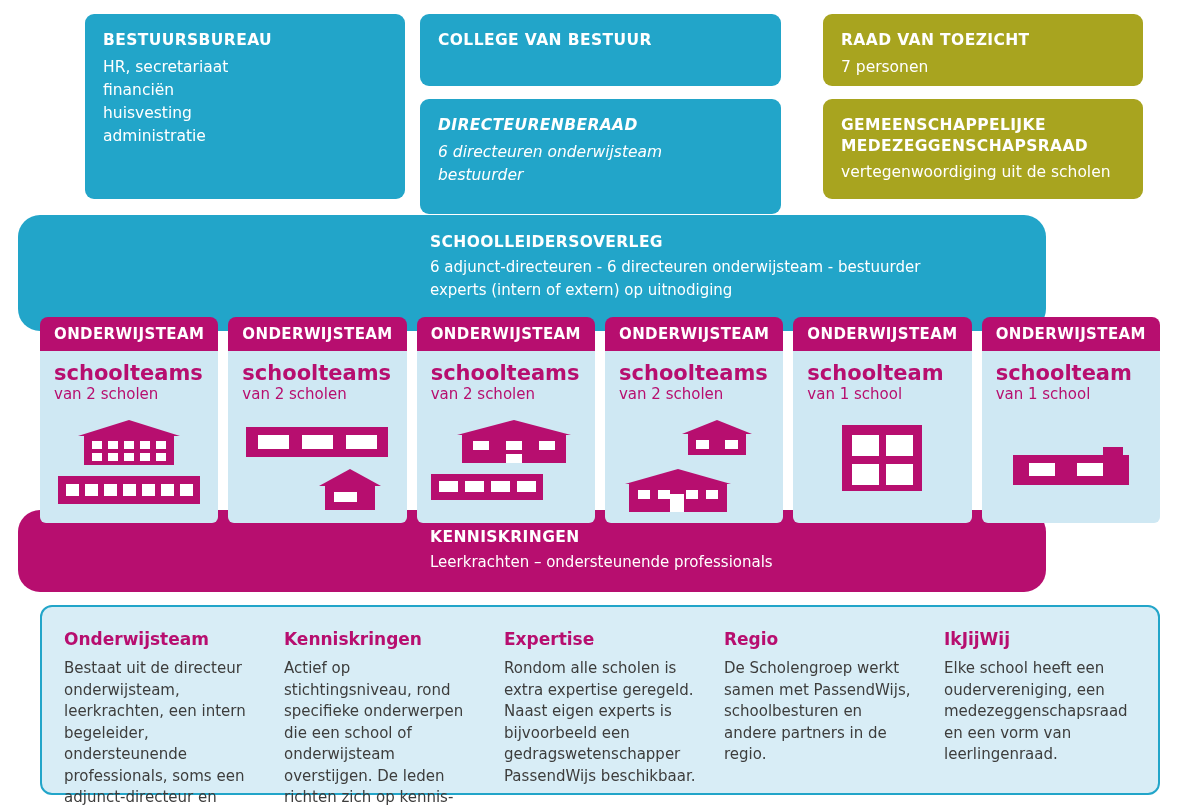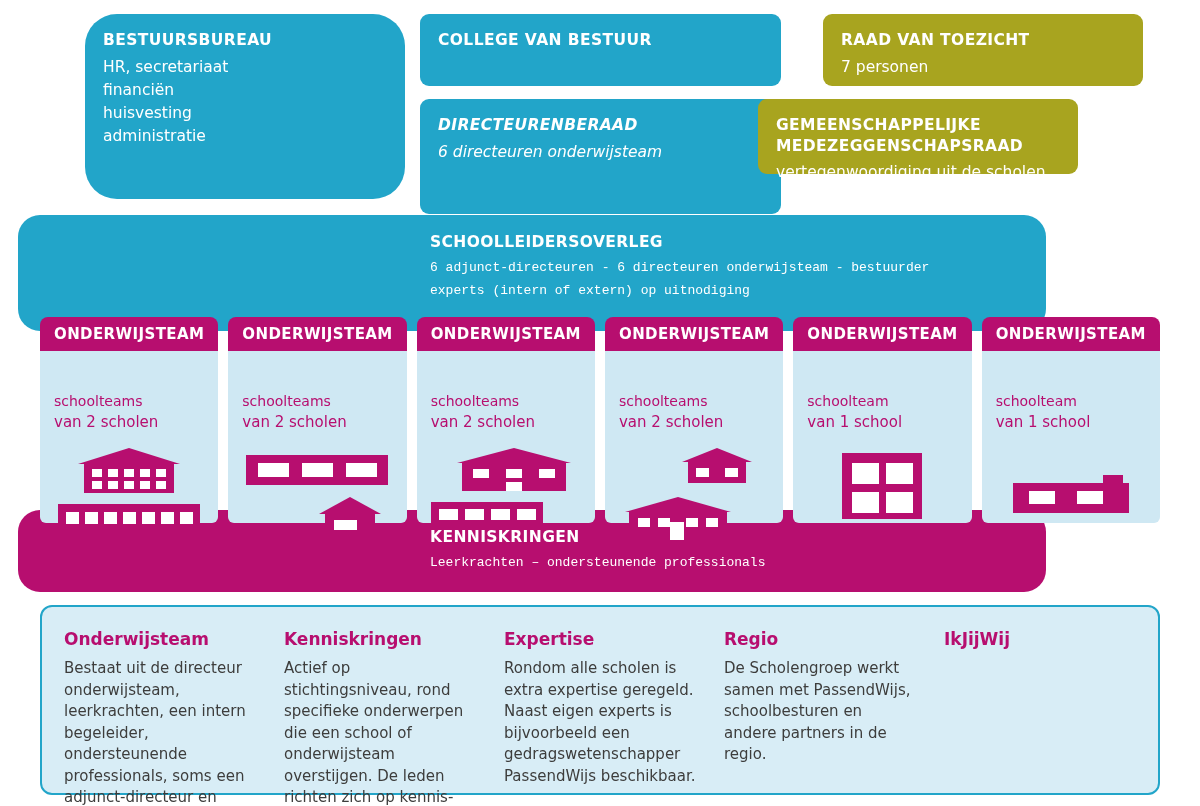--- a/index.html
+++ b/index.html
@@ -10,70 +10,71 @@
   .box { position:absolute; border-radius:9px; color:#fff; padding:16px 18px; }
   .box.blue { background:var(--blue); }
   .box.olive { background:var(--olive); }
   .box-title { font-weight:bold; font-size:15.5px; letter-spacing:.4px; line-height:21px; margin-bottom:5px; }
   .box-line { font-size:15.5px; line-height:23px; }
 
   .band { position:absolute; left:18px; width:1028px; border-radius:22px; color:#fff; padding:16px 0 0 412px; }
   .band.blue { background:var(--blue); top:215px; height:116px; z-index:1; }
   .band.magenta { background:var(--magenta); top:510px; height:82px; z-index:1; }
   .band-title { font-weight:bold; font-size:15.5px; letter-spacing:.4px; line-height:22px; margin-bottom:3px; }
-  .band-line { font-size:13px; line-height:23px;font-family:Liberation Mono, monospace; }
+  .band-line { font-size:15px; line-height:23px; }
 
   .teams-row { position:absolute; left:40px; top:317px; width:1120px; display:flex; gap:10px; z-index:2; }
   .team-col { flex:1; display:flex; flex-direction:column; }
   .team-header { background:var(--magenta); color:#fff; font-weight:bold; font-size:15px; letter-spacing:.4px;
                  text-align:center; padding:8px 4px; border-radius:8px 8px 0 0; }
   .team-body { background:var(--lightblue); height:172px; border-radius:0 0 6px 6px; padding:12px 14px 10px; }
-  .team-line1 { color:var(--magenta); font-weight:normal; font-size:14px; line-height:21px;margin-top:28px; }
+  .team-line1 { color:var(--magenta); font-weight:bold; font-size:21px; line-height:21px; }
   .team-line2 { color:var(--magenta); font-size:15px; line-height:21px; }
   .buildings { display:flex; flex-direction:column; align-items:center; gap:9px; margin-top:12px; }
   .bf { fill:var(--magenta); }
   .bw { fill:#ffffff; }
   .ar { align-self:flex-end; }
   .al { align-self:flex-start; }
 
   .legend { position:absolute; left:40px; top:605px; width:1120px; height:190px;
             background:var(--legendbg); border:2.5px solid var(--blue); border-radius:12px;
             display:flex; gap:28px; padding:22px 22px 18px 22px; }
   .legend-col { flex:1; }
   .legend-title { color:var(--magenta); font-weight:bold; font-size:17px; margin-bottom:9px; }
   .legend-text { color:var(--text); font-size:15px; line-height:21.5px; }
 </style>
 </head>
 <body>
 
 <div class="canvas">
 
-  <div class="box blue" style="left:85px; top:14px; width:320px; height:185px;border-radius:32px;">
+  <div class="box blue" style="left:85px; top:14px; width:320px; height:185px;">
     <div class="box-title">BESTUURSBUREAU</div>
     <div class="box-line">HR, secretariaat</div>
     <div class="box-line">financiën</div>
     <div class="box-line">huisvesting</div>
     <div class="box-line">administratie</div>
   </div>
 
   <div class="box blue" style="left:420px; top:14px; width:361px; height:72px; padding-top:16px;">
     <div class="box-title">COLLEGE VAN BESTUUR</div>
   </div>
 
   <div class="box olive" style="left:795px; top:14px; width:320px; height:72px;margin-left:28px;">
     <div class="box-title">RAAD VAN TOEZICHT</div>
     <div class="box-line">7 personen</div>
   </div>
 
   <div class="box blue" style="left:420px; top:99px; width:361px; height:115px;font-style:italic;">
     <div class="box-title">DIRECTEURENBERAAD</div>
     <div class="box-line">6 directeuren onderwijsteam</div>
-  </div>
-
-  <div class="box olive" style="left:758px; top:99px; width:320px; height:75px;">
+    <div class="box-line">bestuurder</div>
+  </div>
+
+  <div class="box olive" style="left:823px; top:99px; width:320px; height:100px;">
     <div class="box-title" style="margin-bottom:4px;">GEMEENSCHAPPELIJKE MEDEZEGGENSCHAPSRAAD</div>
     <div class="box-line">vertegenwoordiging uit de scholen</div>
   </div>
 
   <div class="band blue">
     <div class="band-title">SCHOOLLEIDERSOVERLEG</div>
     <div class="band-line">6 adjunct-directeuren - 6 directeuren onderwijsteam - bestuurder</div>
     <div class="band-line">experts (intern of extern) op uitnodiging</div>
   </div>
 
@@ -236,16 +237,17 @@
     <div class="legend-col">
       <div class="legend-title">Expertise</div>
       <div class="legend-text">Rondom alle scholen is extra expertise geregeld. Naast eigen experts is bijvoorbeeld een gedragswetenschapper PassendWijs beschikbaar.</div>
     </div>
     <div class="legend-col">
       <div class="legend-title">Regio</div>
       <div class="legend-text">De Scholengroep werkt samen met PassendWijs, schoolbesturen en andere partners in de regio.</div>
     </div>
     <div class="legend-col">
       <div class="legend-title">IkJijWij</div>
+      <div class="legend-text">Elke school heeft een oudervereniging, een medezeggenschapsraad en een vorm van leerlingenraad.</div>
     </div>
   </div>
 
 </div>
 
 </body></html>

